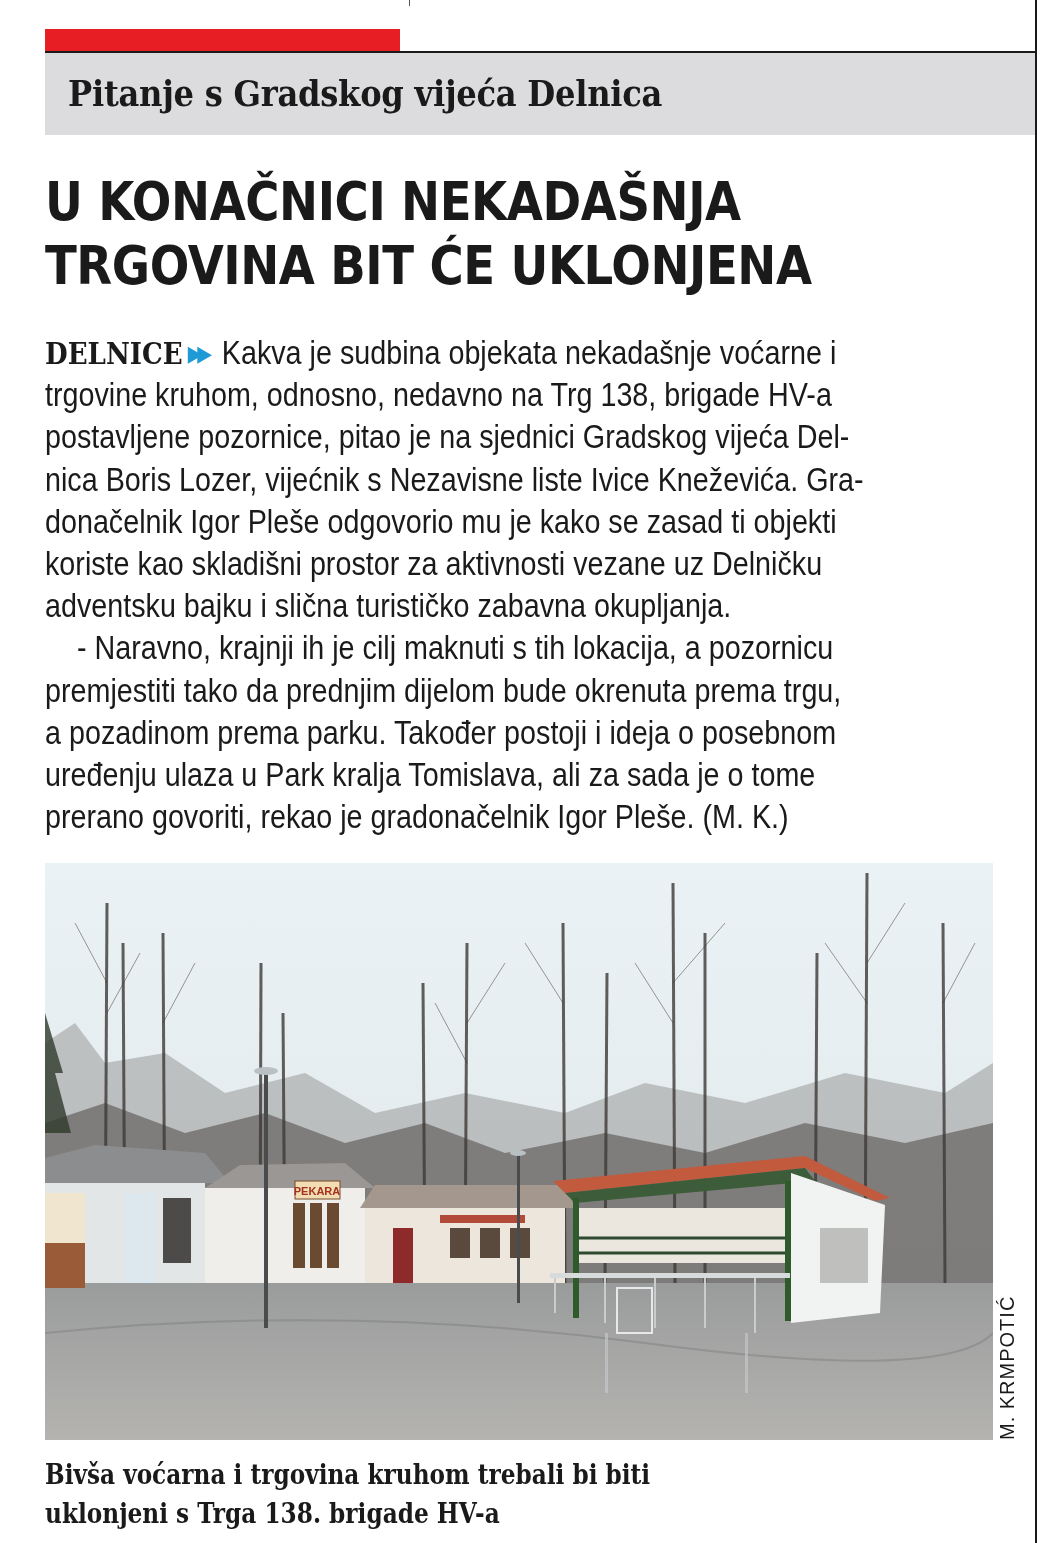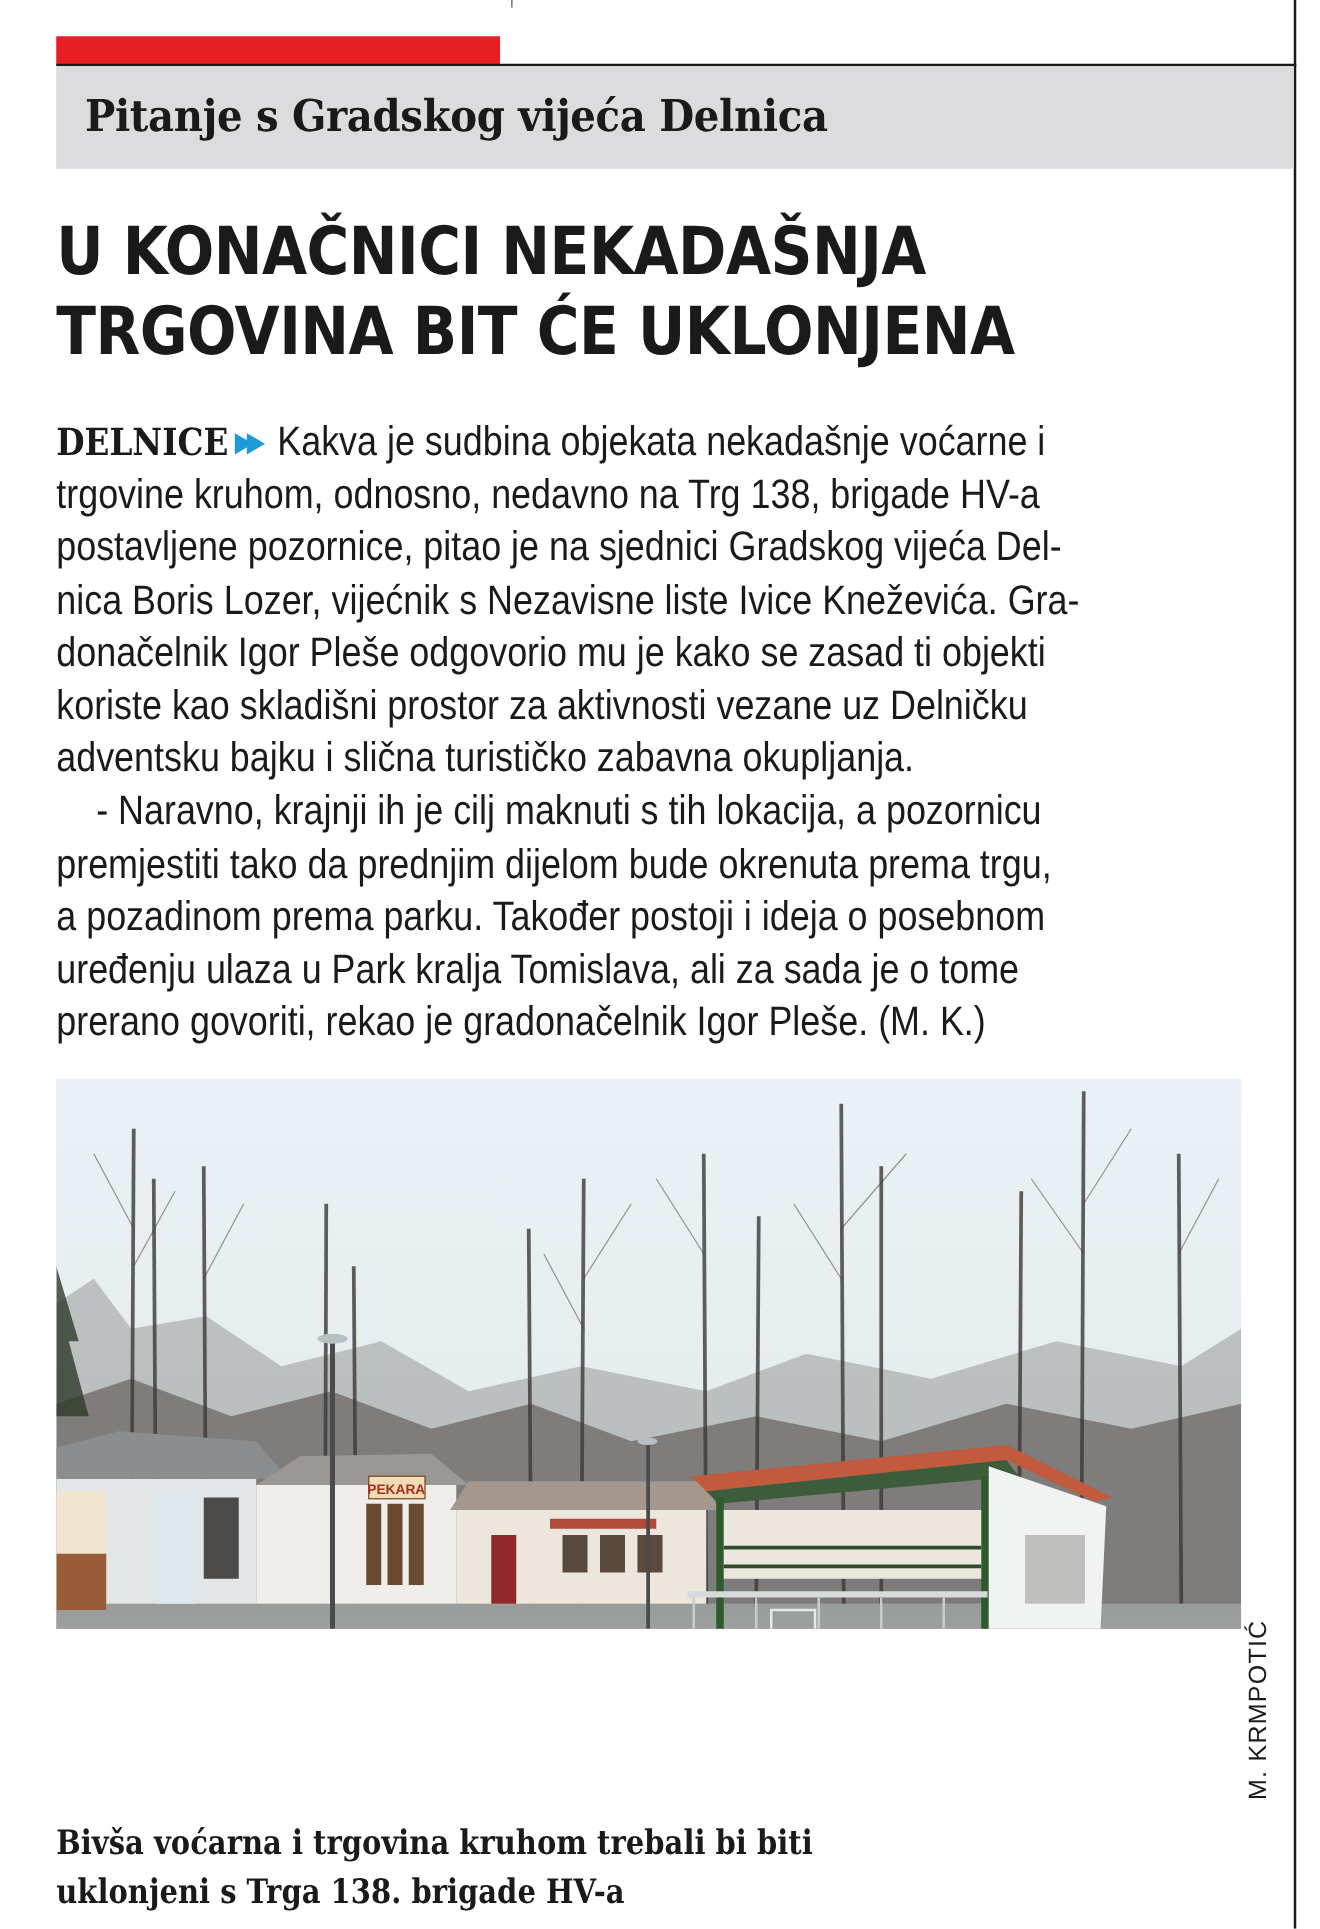--- a/index.html
+++ b/index.html
@@ -9,21 +9,21 @@
   .red-bar { position:absolute; left:45px; top:29px; width:355px; height:23px; background:#e81e25; }
   .kicker-rule { position:absolute; left:45px; top:51px; width:992px; height:2px; background:#1a1a1a; }
   .kicker-band { position:absolute; left:45px; top:53px; width:990px; height:82px; background:#dcdcde; }
   .kicker-text { position:absolute; left:68px; top:72px; font-family:"DejaVu Serif", serif; font-weight:bold; font-size:35px; line-height:44px; color:#1a1a1a; letter-spacing:-0.3px; transform:scaleX(0.92); transform-origin:left top; white-space:nowrap; }
   .headline { position:absolute; left:45px; top:170px; width:990px; font-family:"DejaVu Sans", sans-serif; font-weight:bold; font-size:53px; line-height:64px; color:#1a1a1a; letter-spacing:-0.5px; transform:scaleX(0.88); transform-origin:left top; white-space:nowrap; }
   .headline div { white-space:nowrap; }
   .body { position:absolute; left:45px; top:332px; width:1100px; font-family:"Liberation Sans", sans-serif; font-size:33px; line-height:42.2px; color:#1a1a1a; transform:scaleX(0.87); transform-origin:left top; }
   .body .line { white-space:nowrap; height:42.2px; }
   .dateline { font-family:"DejaVu Serif", serif; font-weight:bold; font-size:30px; letter-spacing:0px; }
   .arrow { display:inline-block; color:#1e9ad6; font-size:22px; vertical-align:3px; margin:0 8px 0 6px; letter-spacing:-6px; }
-  .photo { position:absolute; left:45px; top:863px; width:948px; height:440px; overflow:hidden; background:#e6eef1; }
+  .photo { position:absolute; left:45px; top:863px; width:948px; height:577px; overflow:hidden; background:#e6eef1; }
   .credit { position:absolute; left:995px; top:1440px; transform:rotate(-90deg); transform-origin:left top; font-family:"Liberation Sans", sans-serif; font-size:20px; line-height:24px; color:#1a1a1a; white-space:nowrap; letter-spacing:1px; }
   .caption { position:absolute; left:45px; top:1455px; width:1100px; font-family:"DejaVu Serif", serif; font-weight:bold; font-size:27px; line-height:39px; color:#1a1a1a; transform:scaleX(0.86); transform-origin:left top; }
   .caption div { white-space:nowrap; }
 </style>
 </head>
 <body>
 
 <div class="right-rule"></div>
 <div class="top-tick"></div>
 

